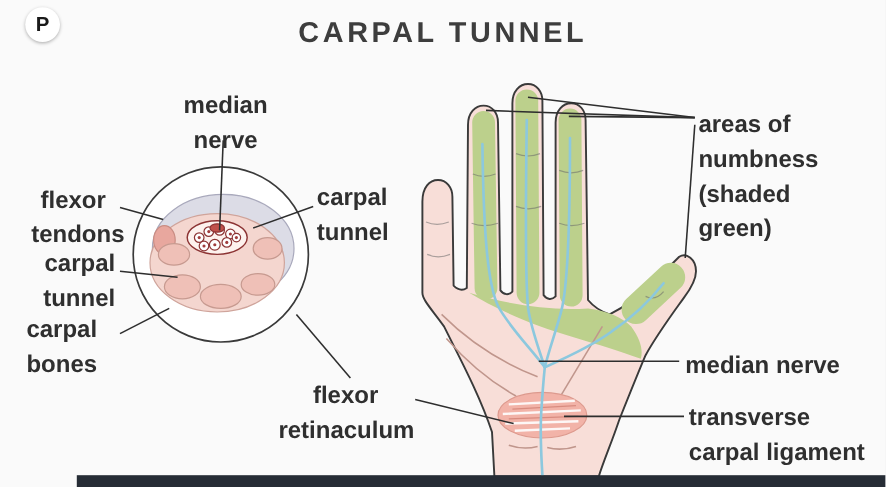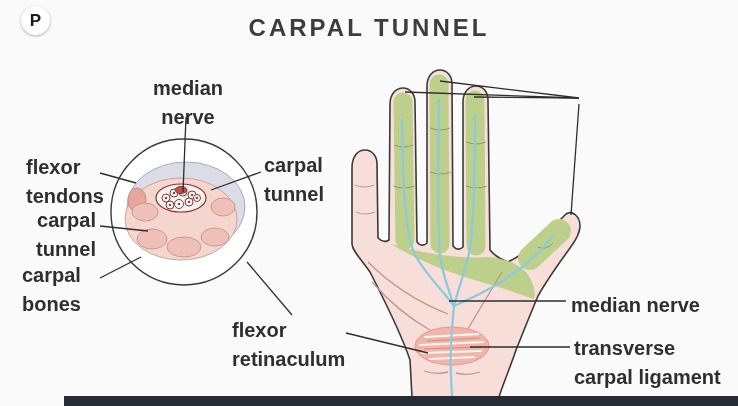--- a/index.html
+++ b/index.html
@@ -132,23 +132,24 @@
     </g>
   </svg>
 
   <div class="pin">
     <span>P</span>
   </div>
 
   <h1 class="title">CARPAL TUNNEL</h1>
 
   <div class="label" style="left:152px;top:74px;width:72px;text-align:center">median nerve</div>
-  <div class="label" style="left:26px;top:153px;width:70px;text-align:left">flexor tendons</div>
+  <div class="label" style="left:26px;top:153px;width:70px;text-align:center">flexor tendons</div>
   <div class="label" style="left:24px;top:206px;width:72px;text-align:right">carpal tunnel</div>
   <div class="label" style="left:22px;top:261px;width:74px;text-align:left">carpal bones</div>
   <div class="label" style="left:264px;top:151px;width:64px">carpal tunnel</div>
-  <div class="label" style="left:232px;top:316px;width:112px;">flexor retinaculum</div>
+  <div class="label" style="left:232px;top:316px;width:112px;text-align:center">flexor retinaculum</div>
 
+  <div class="label" style="left:582px;top:90px;width:122px">areas of numbness (shaded green)</div>
   <div class="label" style="left:571px;top:291px;width:140px">median nerve</div>
   <div class="label" style="left:574px;top:334px;width:150px">transverse carpal ligament</div>
 
   <div class="footer-bar"></div>
 </div>
 
 </body></html>

